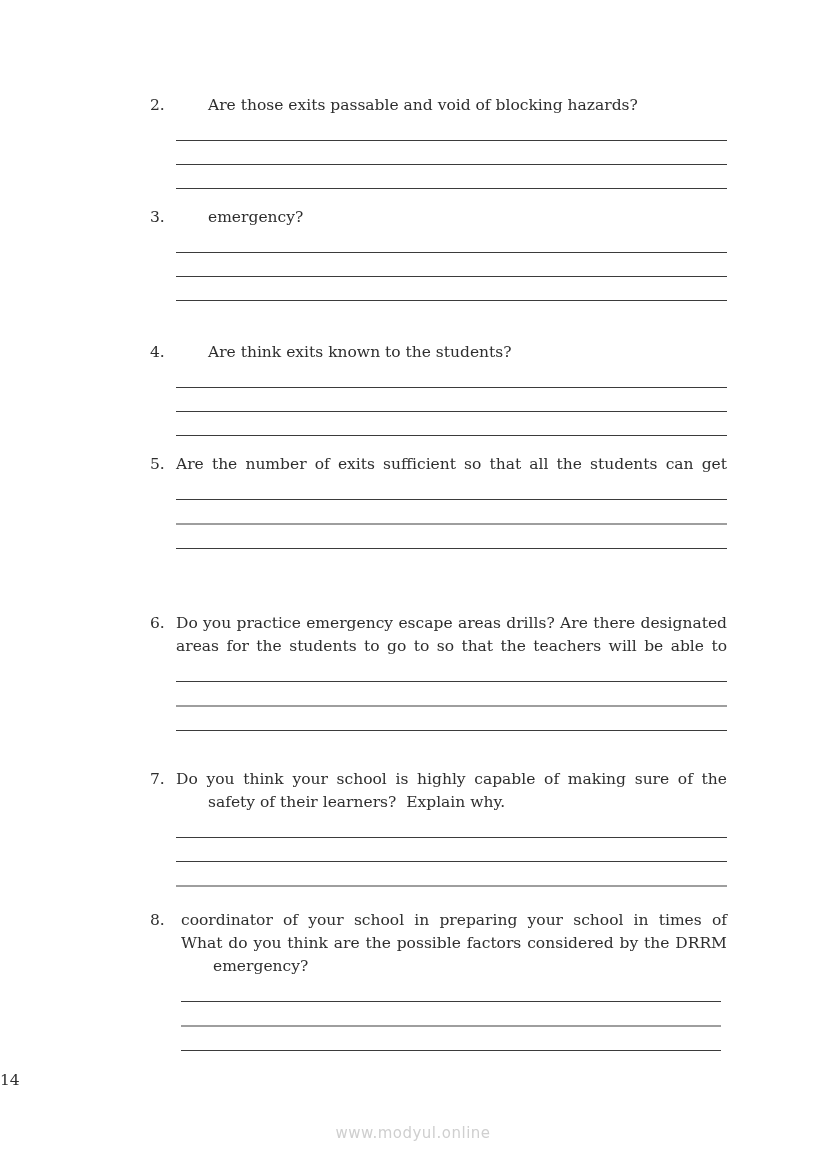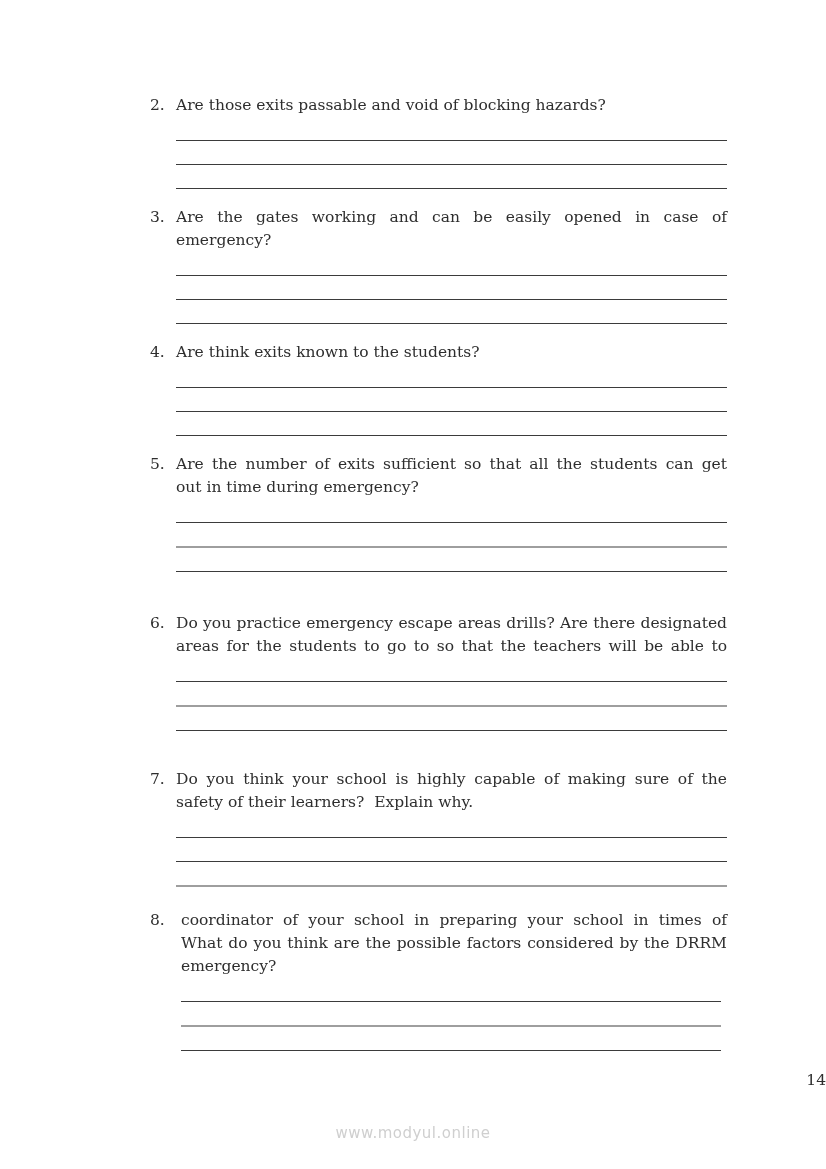--- a/index.html
+++ b/index.html
@@ -18,31 +18,31 @@
     position: absolute;
     left: 150px;
     width: 577px;
     color: #2e2e2e;
     font-size: 15.5px;
     line-height: 23px;
   }
   .q-row { display: flex; }
   .q-num { flex: 0 0 26px; width: 26px; }
   .q-body { flex: 1; min-width: 0; }
-  .tl { text-align: left; }
+  .tl { text-align: left; margin-left: 32px; }
   .jl { text-align: justify; text-align-last: justify; }
   .rules { margin-left: 26px; }
   .rule { height: 23px; border-bottom: 1px solid #3b3b3b; }
   .rule.gray { border-bottom: 2px solid #9e9e9e; }
   
   .q.alt .q-num { flex: 0 0 31px; width: 31px; }
   .q.alt .rules { margin-left: 31px; margin-right: 6px; }
   .page-num {
     position: absolute; top: 1071px; left: 0;
-    width: 826px; text-align: right;
+    width: 826px; text-align: left;
     font-size: 15.5px; color: #2e2e2e;
   }
   .watermark {
     position: absolute; top: 1124px; left: 0;
     width: 826px; text-align: center;
     font-family: "DejaVu Sans", sans-serif;
     font-size: 15px; color: #cfcfcf; letter-spacing: 0.5px;
   }
 </style>
 </head>
@@ -60,21 +60,20 @@
         <div class="rules">
           <div class="rule"></div>
           <div class="rule"></div>
           <div class="rule"></div>
         </div>
       </section>
       <section class="q" style="top: 206px;">
         <div class="q-row">
           <span class="q-num">3.</span>
           <div class="q-body">
-            <div class="jl">Are the gates working and can be easily opened in case of</div>
             <div class="tl">emergency?</div>
           </div>
         </div>
         <div class="rules">
           <div class="rule"></div>
           <div class="rule"></div>
           <div class="rule"></div>
         </div>
       </section>
       <section class="q" style="top: 341px;">
@@ -88,21 +87,20 @@
           <div class="rule"></div>
           <div class="rule"></div>
           <div class="rule"></div>
         </div>
       </section>
       <section class="q" style="top: 453px;">
         <div class="q-row">
           <span class="q-num">5.</span>
           <div class="q-body">
             <div class="jl">Are the number of exits sufficient so that all the students can get</div>
-            <div class="tl">out in time during emergency?</div>
           </div>
         </div>
         <div class="rules">
           <div class="rule"></div>
           <div class="rule gray"></div>
           <div class="rule"></div>
         </div>
       </section>
       <section class="q" style="top: 612px;">
         <div class="q-row">

